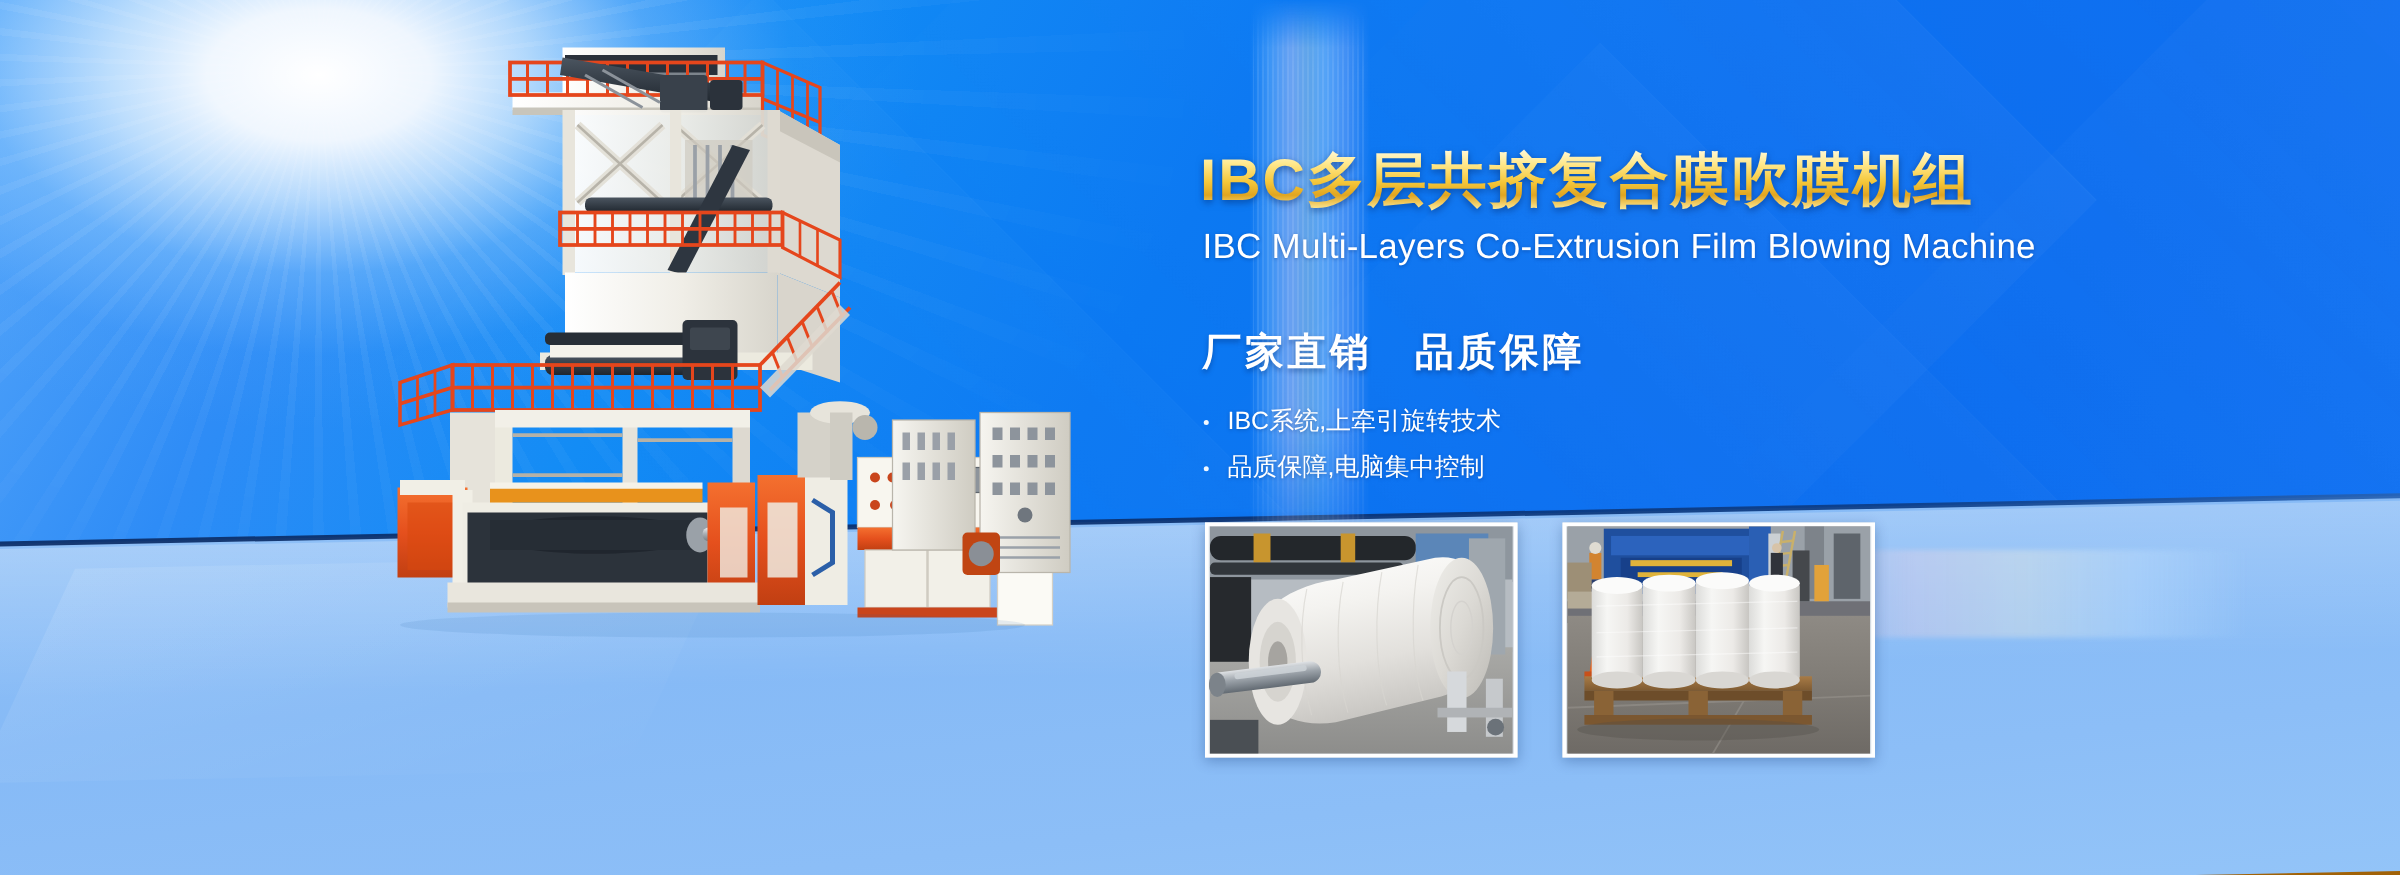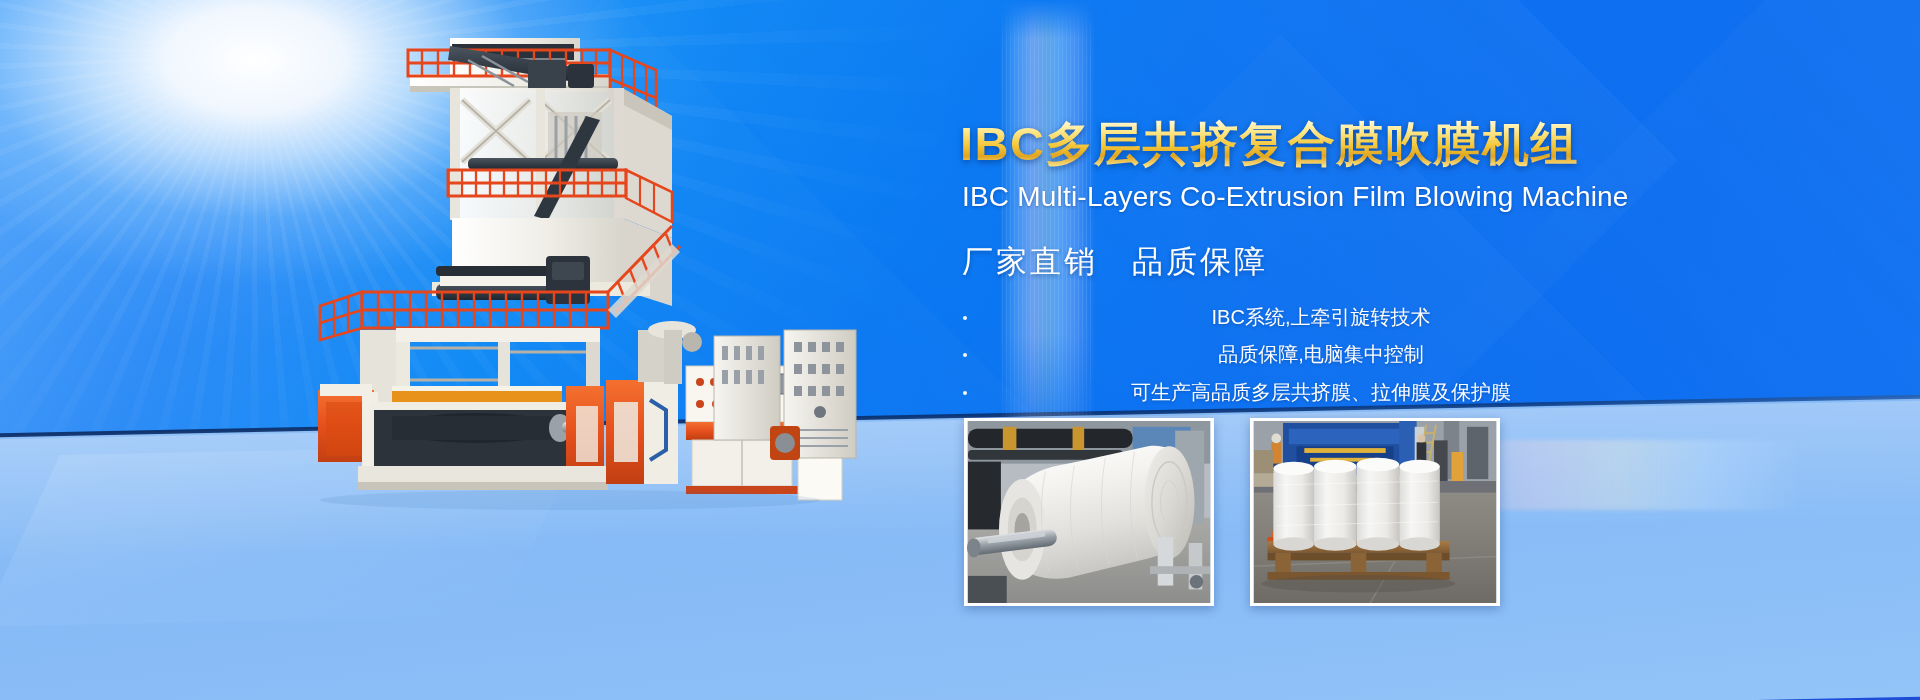--- a/index.html
+++ b/index.html
@@ -8,21 +8,21 @@
     background: #0a66e8;
   }
   * { box-sizing: border-box; }
 
   .banner {
     position: relative;
     width: 1920px;
     height: 700px;
     overflow: hidden;
     font-family: "Liberation Sans", "DejaVu Sans", sans-serif;
-    background: #1d4ed8;
+    background: #a16207;
   }
 
   
   .sky {
     position: absolute;
     left: 0; top: 0; width: 1920px; height: 478px;
     background:
       radial-gradient(ellipse 560px 330px at 255px 60px,
          rgba(255,255,255,1.0) 0%,
          rgba(255,255,255,0.92) 16%,
@@ -209,34 +209,33 @@
     margin: 10px 0 0 2px;
     font-size: 28px;
     font-weight: 400;
     letter-spacing: 0.2px;
     color: #ffffff;
     white-space: nowrap;
     text-shadow: 0 1px 3px rgba(0,45,115,0.45);
   }
 
   .tagline {
-    margin: 28px 0 0 2px;
+    margin: 48px 0 0 2px;
     font-size: 31px;
-    font-weight: 400;
+    font-weight: 700;
     letter-spacing: 3px;
     color: #ffffff;
     white-space: nowrap;
     text-shadow: 0 2px 4px rgba(0,45,115,0.45);
   }
 
   .bullets {
     list-style: none;
     margin: 22px 0 0 0;
     padding: 0;
-    text-align: center;
   }
   .bullets li {
     position: relative;
     padding-left: 22px;
     margin-bottom: 12px;
     font-size: 20px;
     line-height: 1.28;
     color: #ffffff;
     white-space: nowrap;
     text-shadow: 0 1px 3px rgba(0,45,115,0.4);
@@ -599,24 +598,20 @@
     <div class="tagline">厂家直销　品质保障</div>
     <ul class="bullets">
       <li>
         <span class="dot"></span>
         <span>IBC系统,上牵引旋转技术</span>
       </li>
       <li>
         <span class="dot"></span>
         <span>品质保障,电脑集中控制</span>
       </li>
-      <li>
-        <span class="dot"></span>
-        <span>可生产高品质多层共挤膜、拉伸膜及保护膜</span>
-      </li>
     </ul>
   </div>
 
   <div class="photos">
 
     <div class="photo photo-1">
       <svg viewBox="0 0 250 188" xmlns="http://www.w3.org/2000/svg">
         <defs>
           <linearGradient id="rollG" x1="0" y1="0" x2="0.3" y2="1">
             <stop offset="0%" stop-color="#ffffff"></stop>

